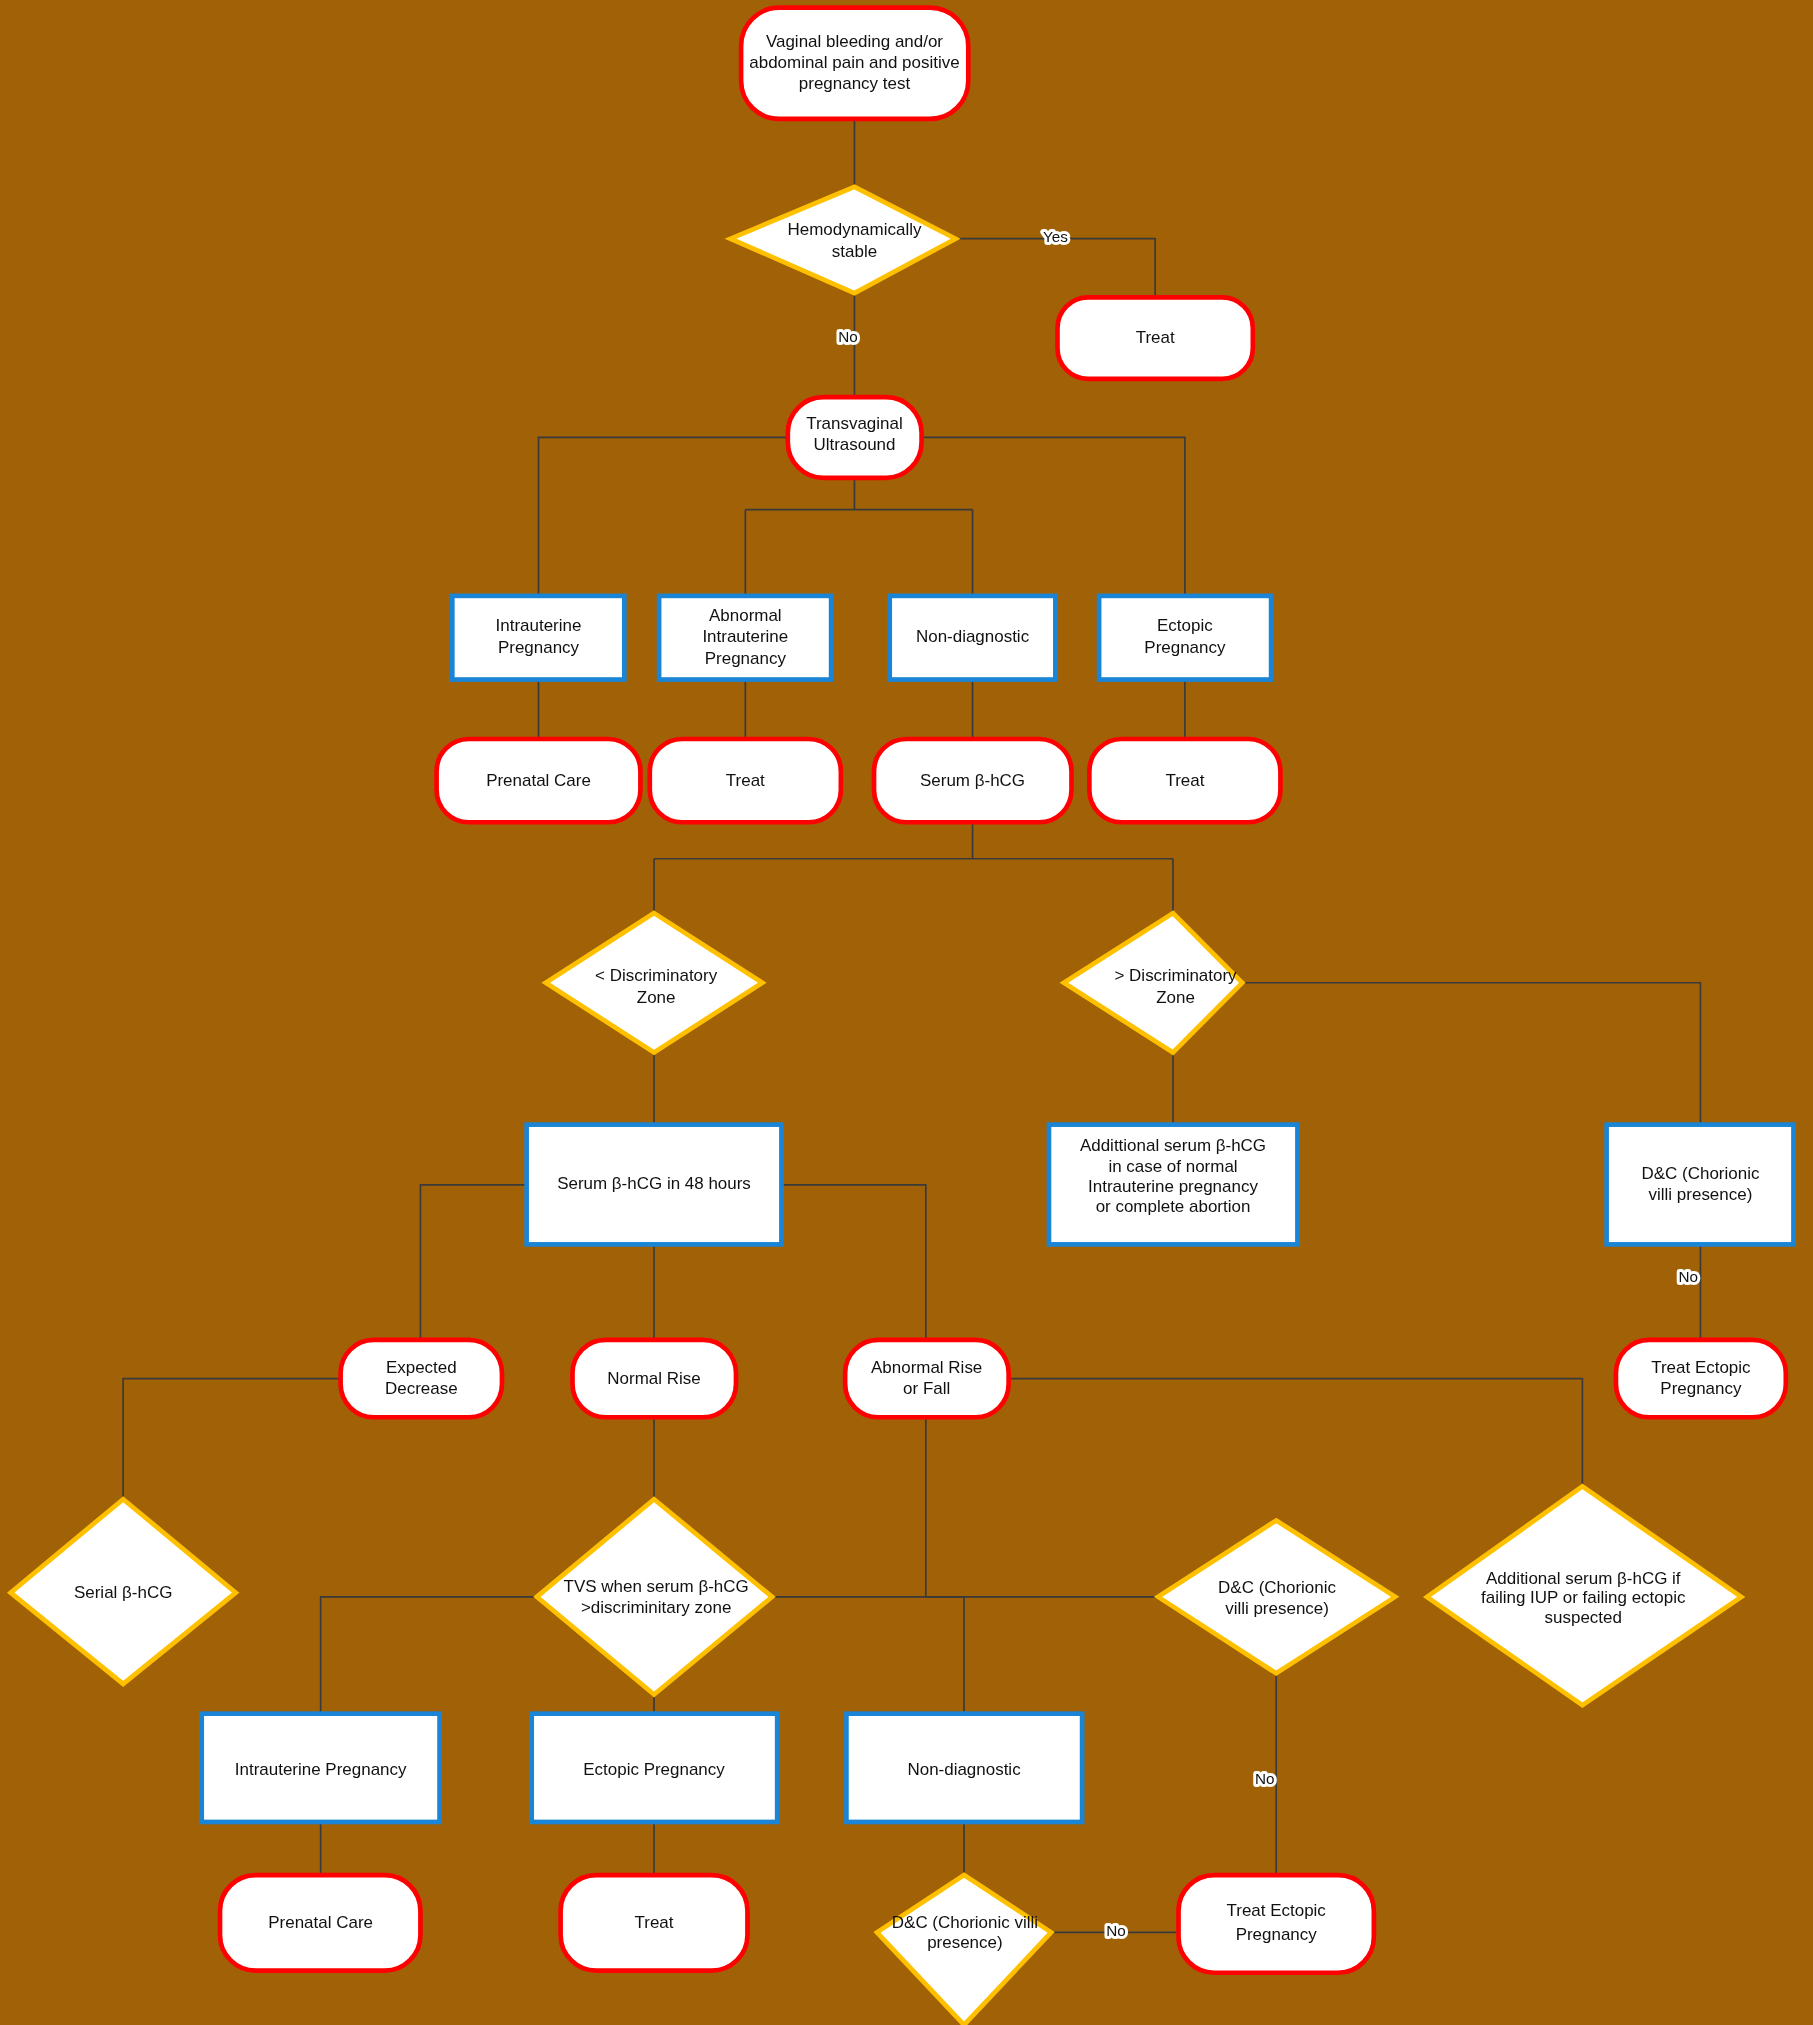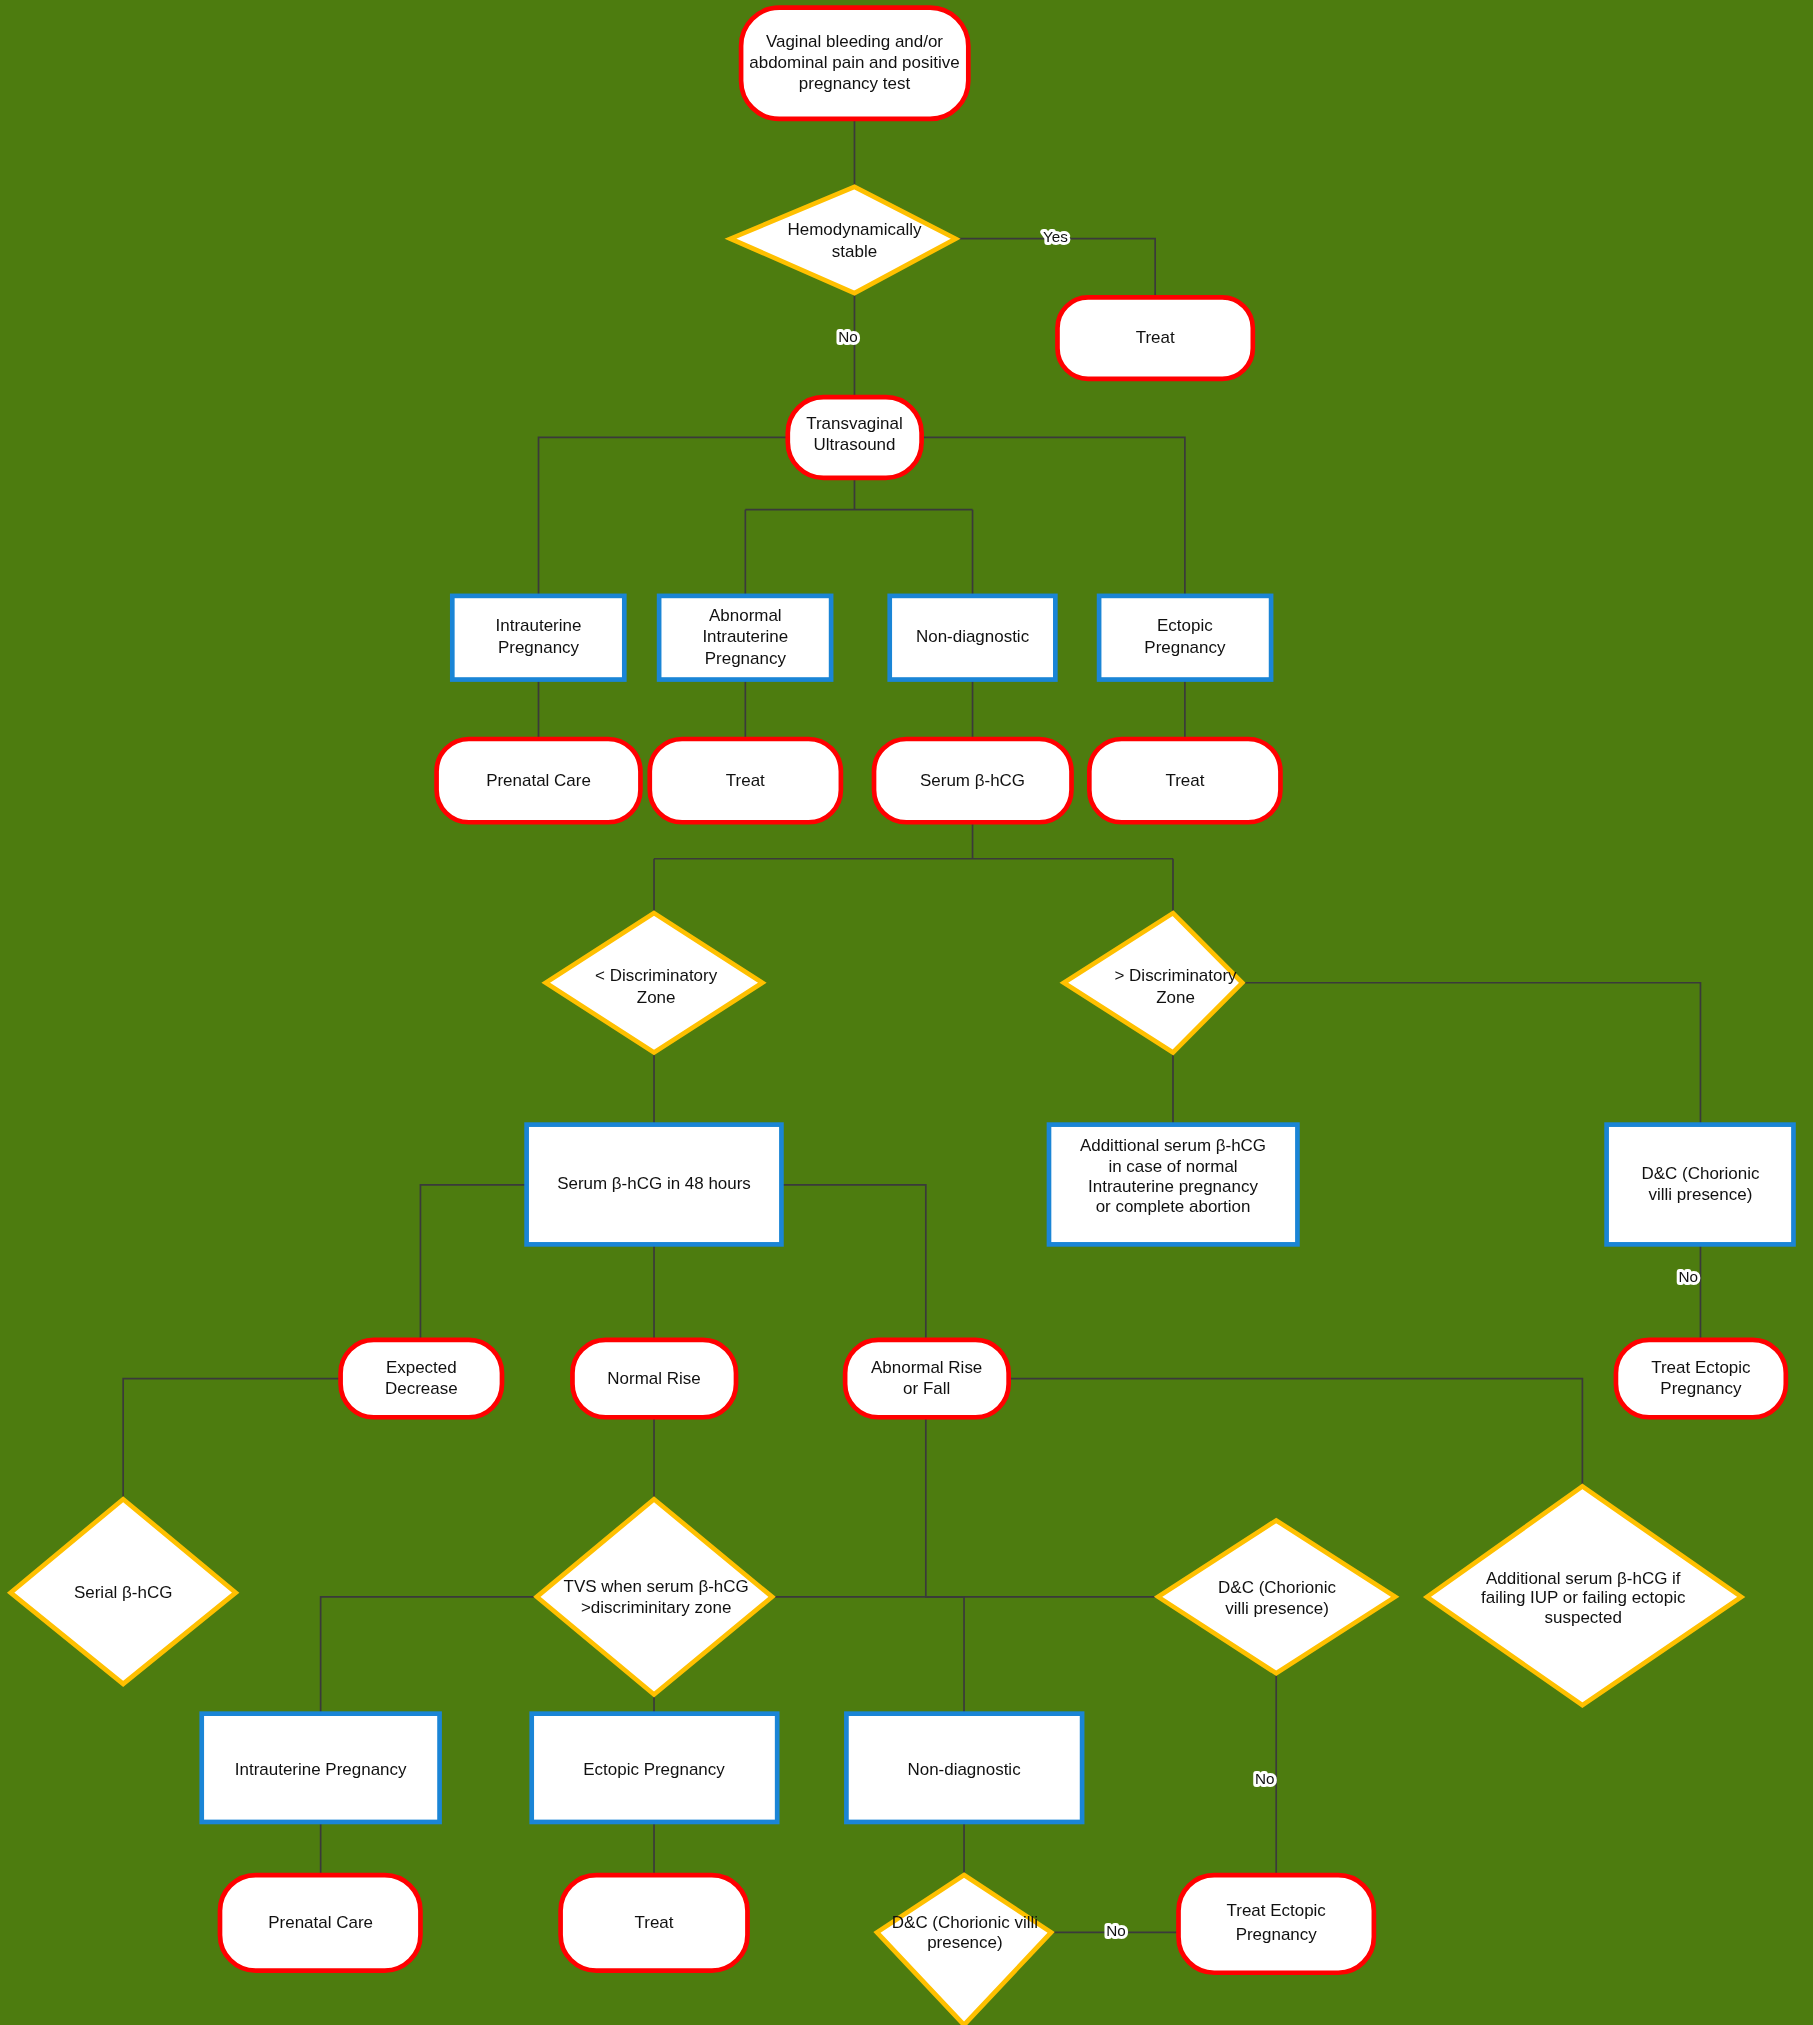--- a/index.html
+++ b/index.html
@@ -7,21 +7,21 @@
     padding: 0;
     background: #ffffff;
   }
   body {
     font-family: "Liberation Sans", sans-serif;
   }
   #flowchart-root {
     position: relative;
     width: 1813px;
     height: 2025px;
-    background: #4d7c0f;
+    background: #a16207;
     overflow: hidden;
     text-align: right;
   }
   svg#flow-svg {
     position: absolute;
     top: 0; left: 0;
     width: 1813px;
     height: 2025px;
     display: block;
   }

